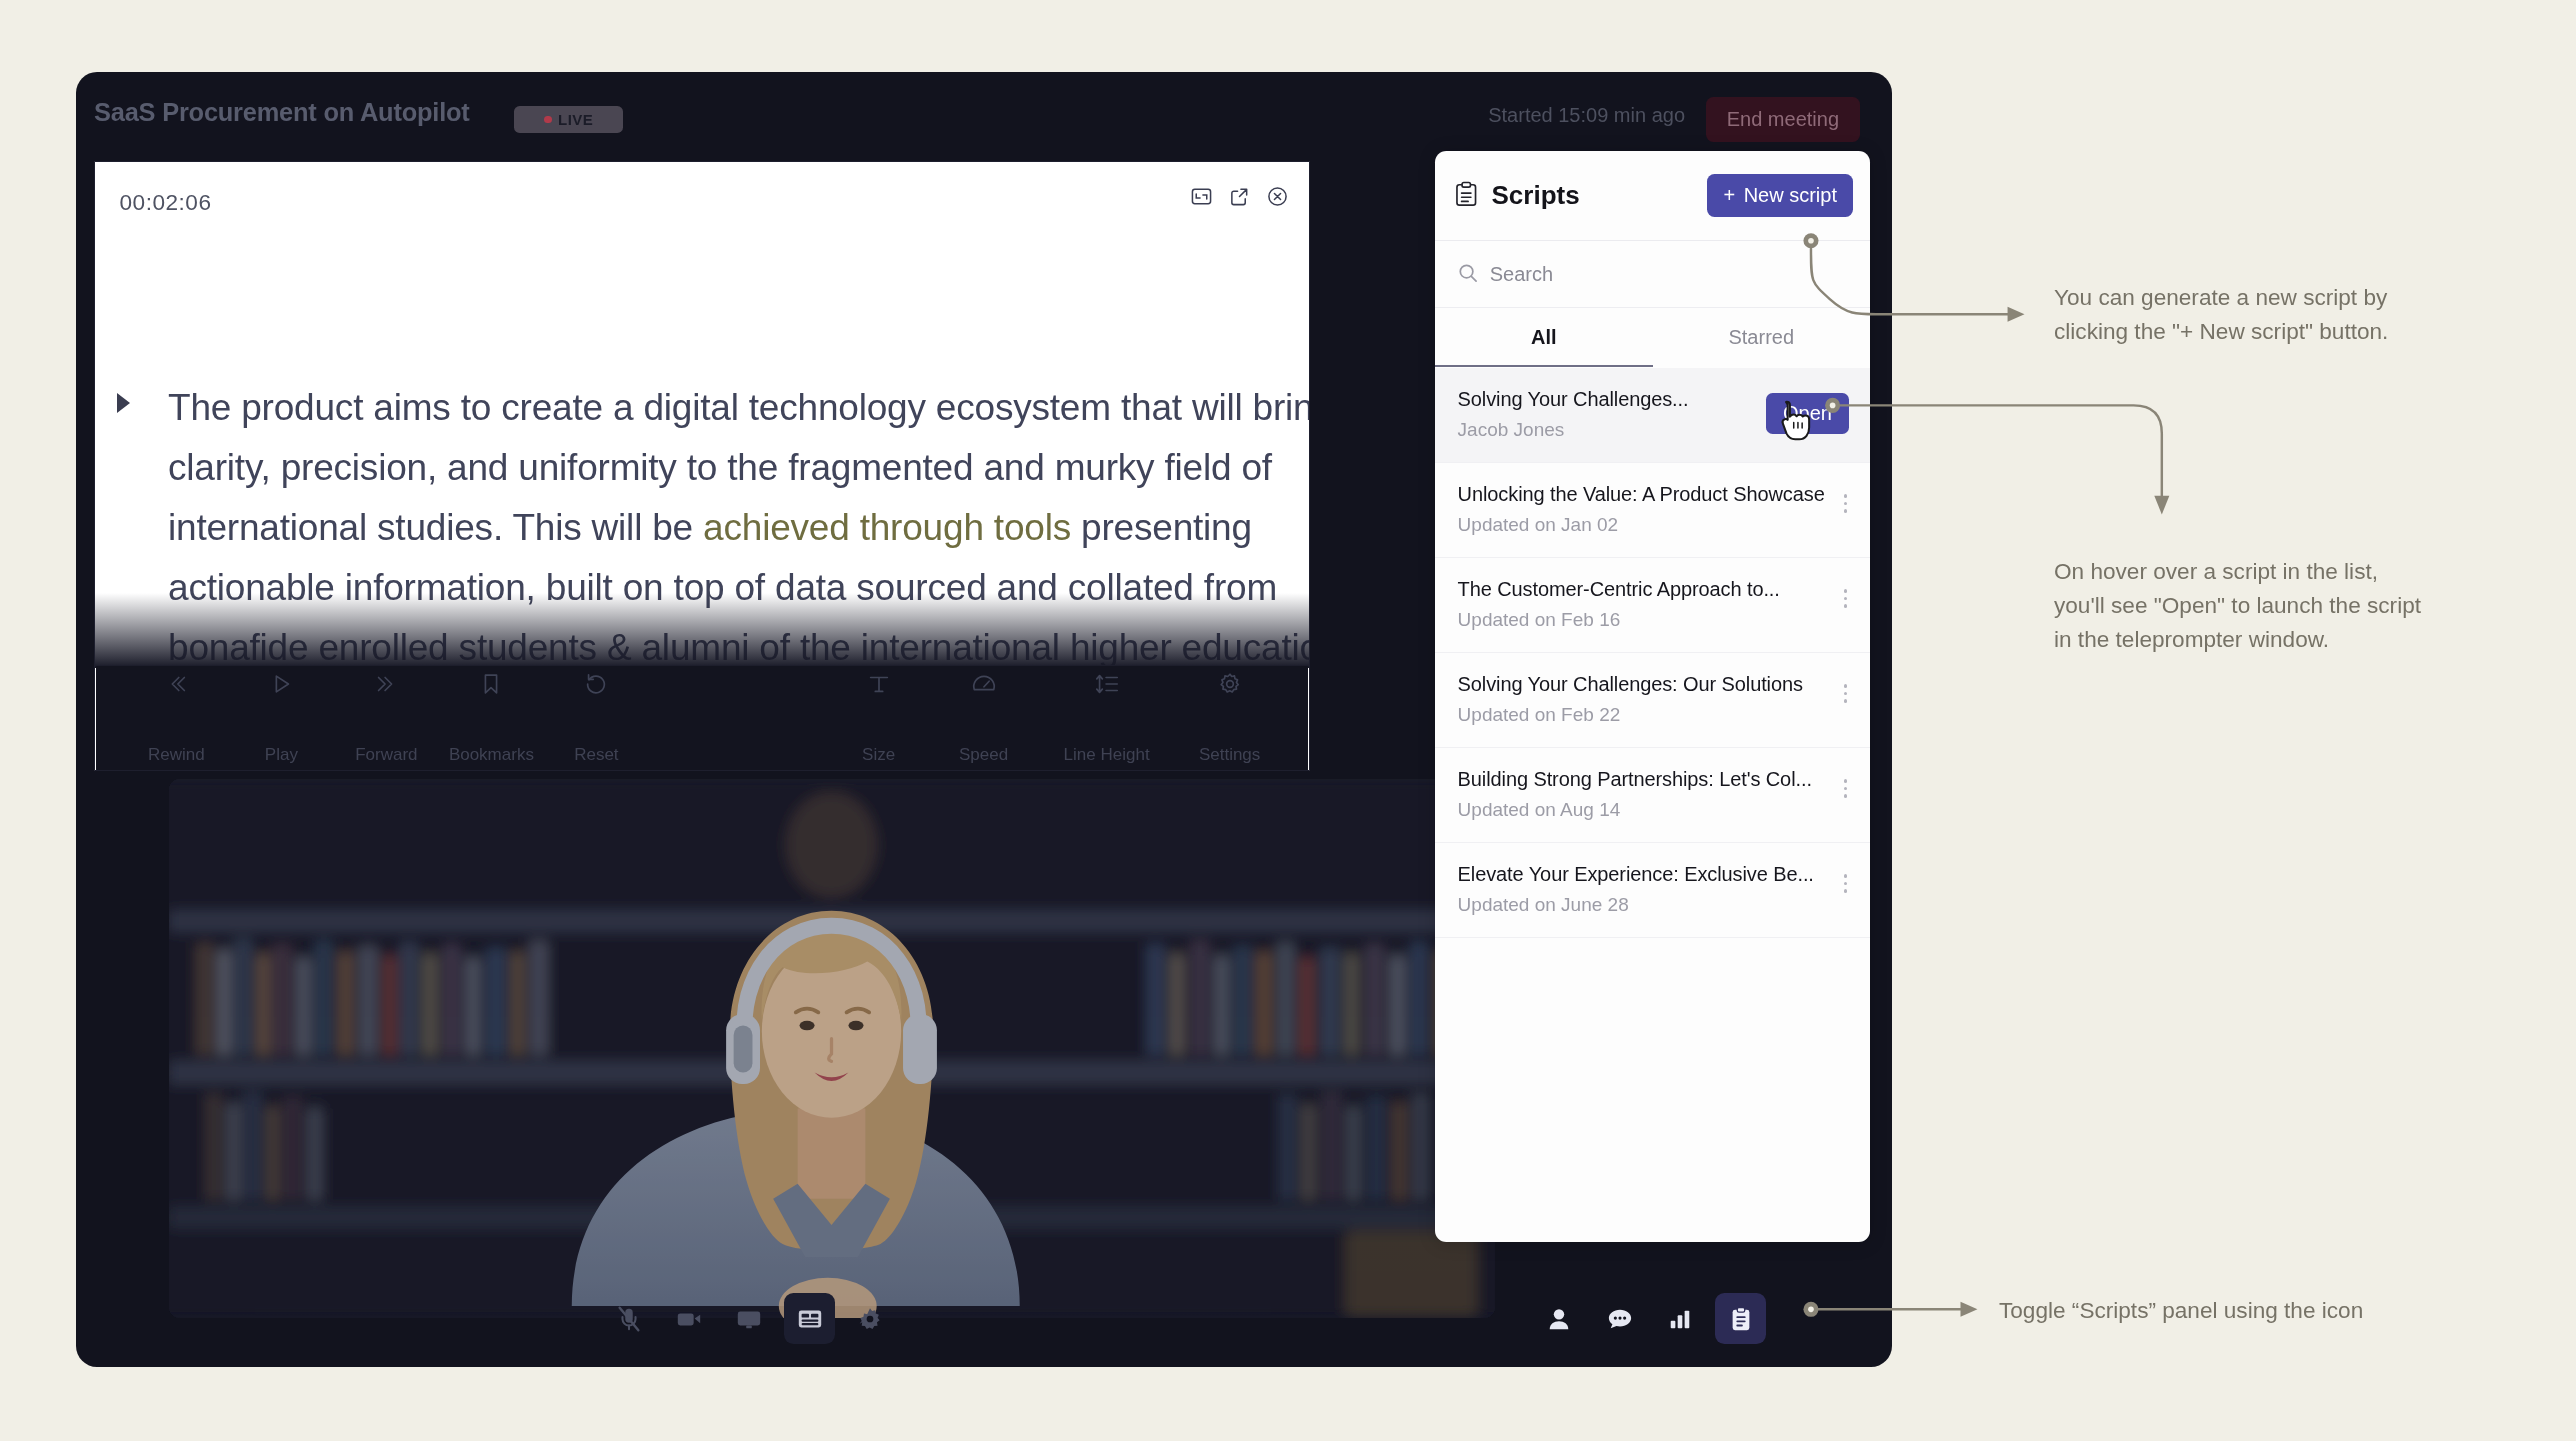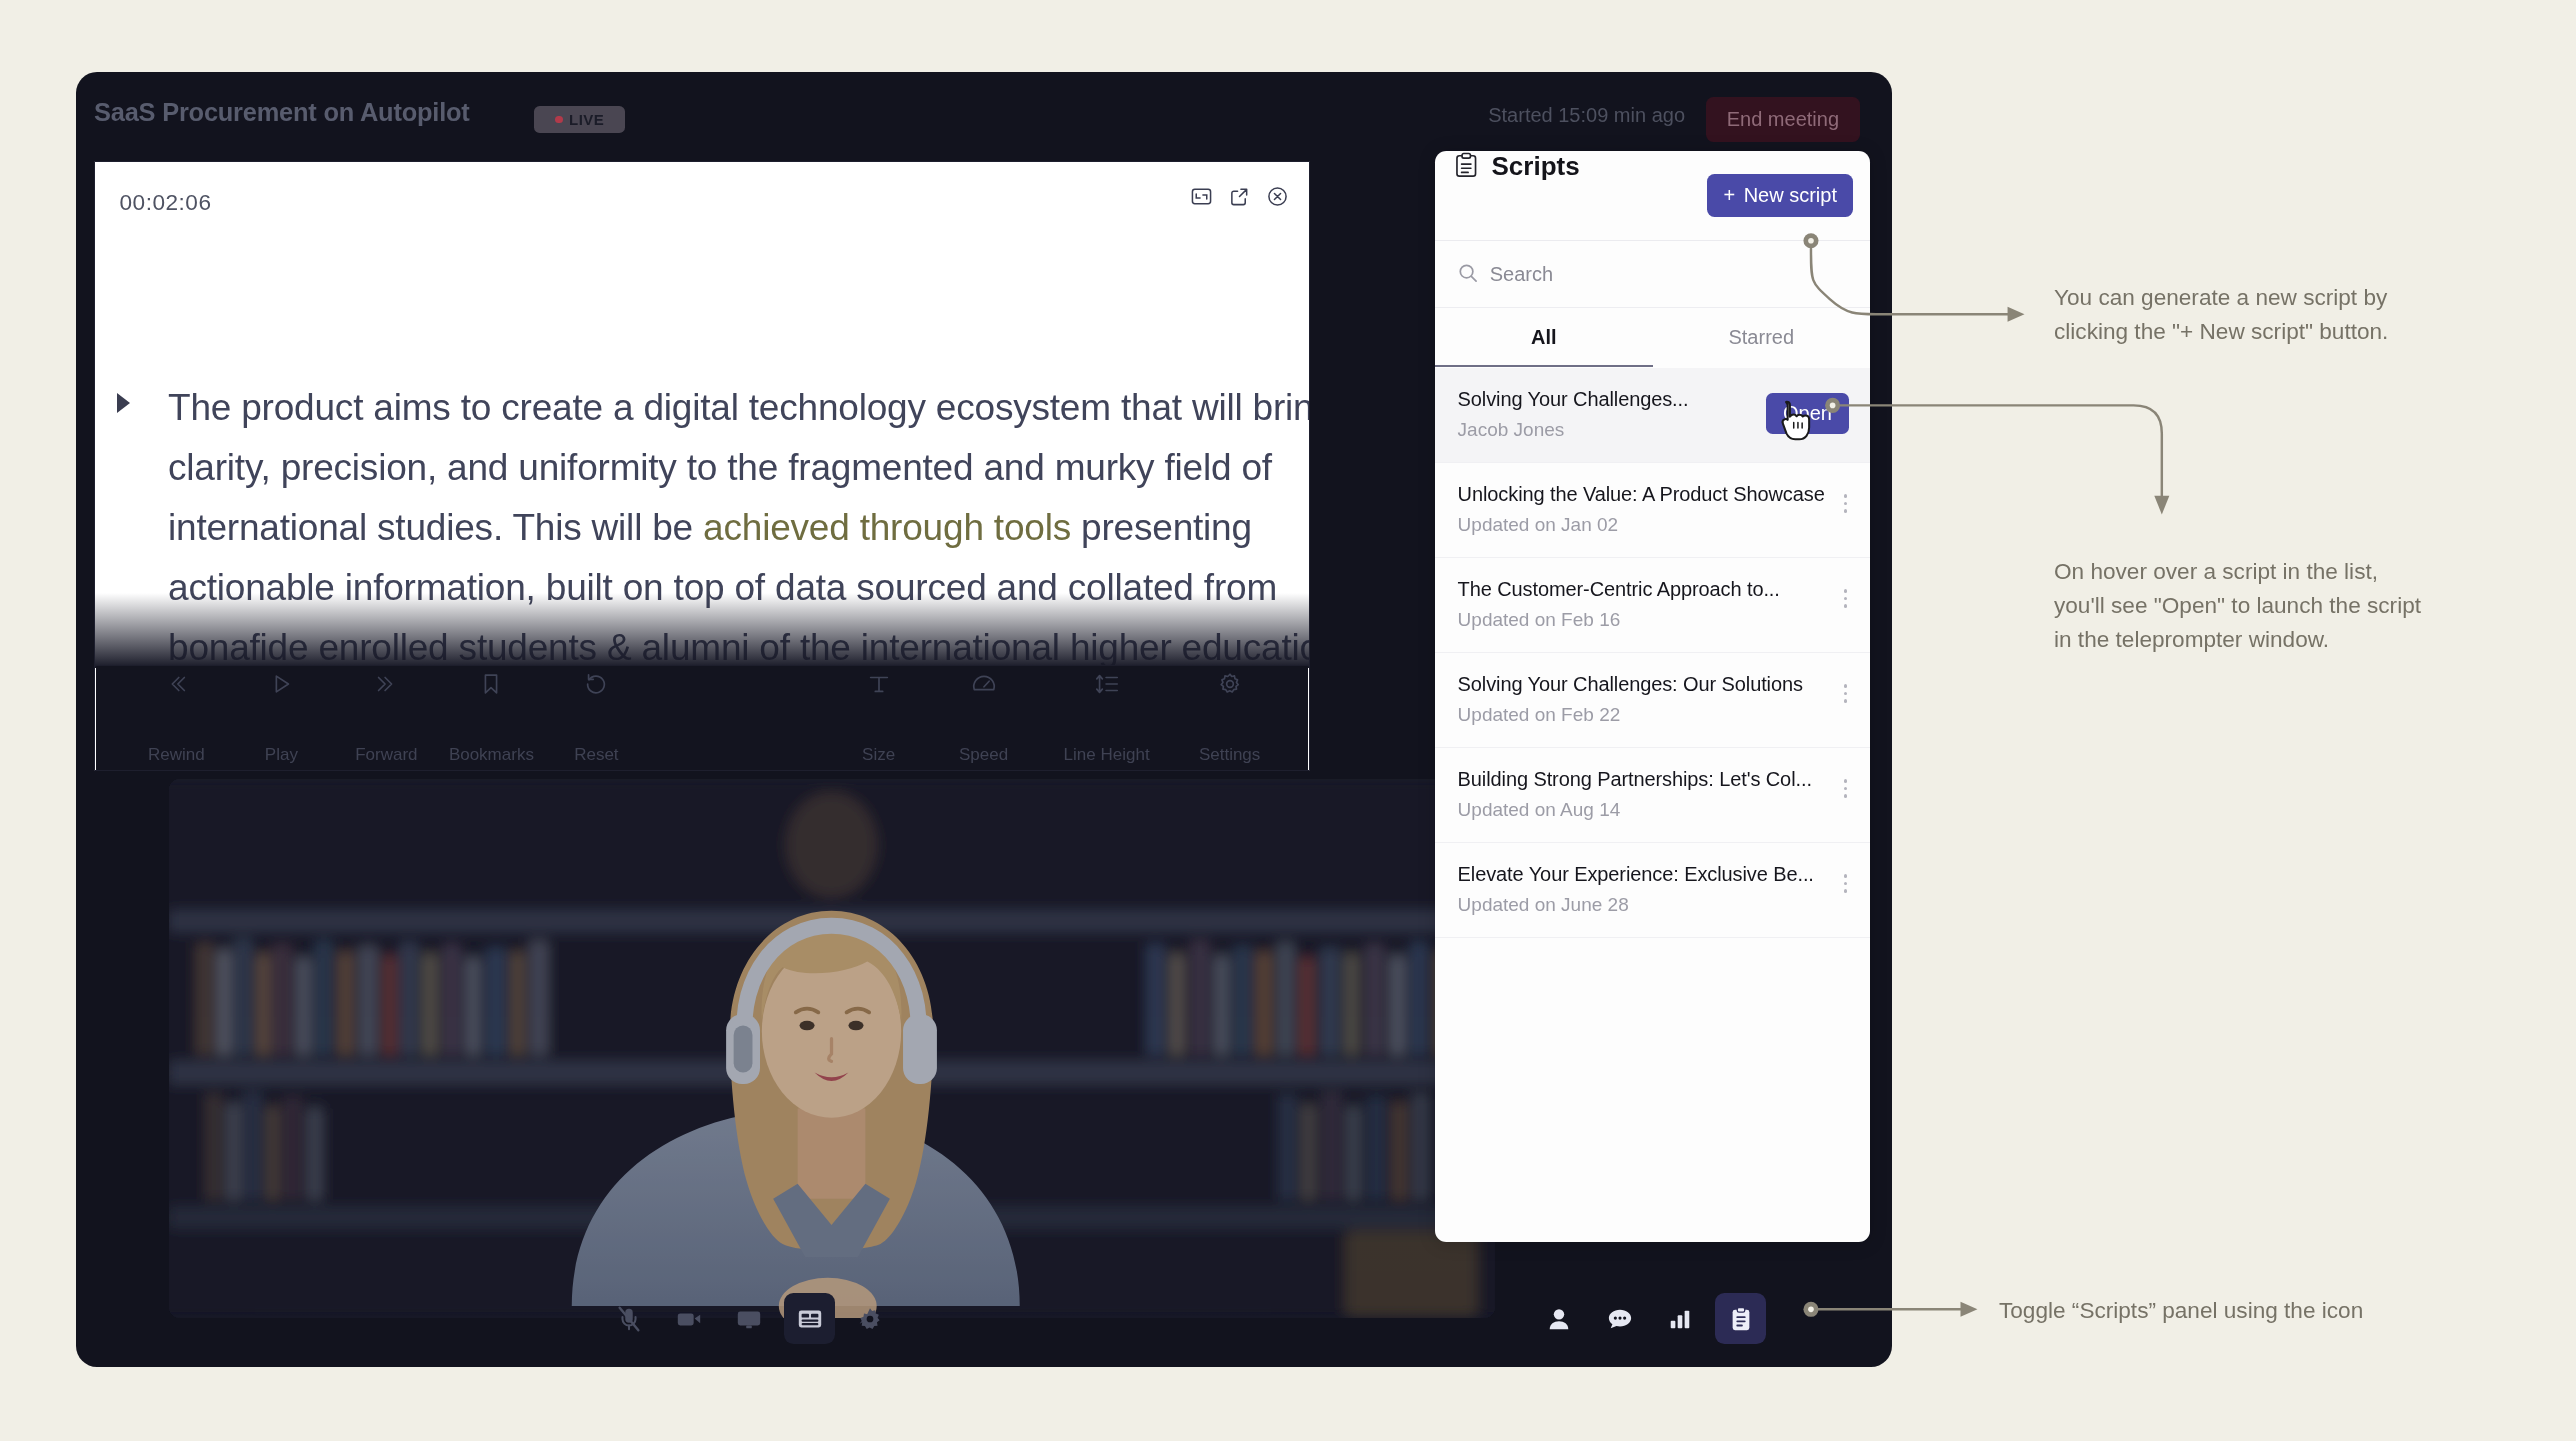--- a/index.html
+++ b/index.html
@@ -24,22 +24,22 @@
   .app-header {
     position: absolute; left: 0; top: 0; width: 100%; height: 83px;
     display: flex; align-items: center;
   }
   .meeting-title {
     position: absolute; left: 18px; top: 26px;
     font-size: 25.4px; font-weight: 700; color: #585C6E;
     letter-spacing: -0.2px;
   }
   .live-badge {
-    position: absolute; left: 458px; top: 34px;
-    height: 27px; padding: 0 21px;
+    position: absolute; left: 438px; top: 34px;
+    height: 27px; padding: 0 30px;
     background: #4A4652; border-radius: 5.6px;
     display: flex; align-items: center; gap: 6.6px;
   }
   .live-dot { width: 7.5px; height: 7.5px; border-radius: 50%; background: #B13A4A; }
   .live-text { font-size: 15px; font-weight: 700; color: #1B1C28; letter-spacing: 0.4px; }
   .started-text {
     position: absolute; right: 207px; top: 32px;
     font-size: 20px; color: #4D505F;
   }
   .end-meeting-btn {
@@ -128,21 +128,21 @@
   .scripts-panel {
     position: absolute; left: 1435px; top: 151px;
     width: 435px; height: 1091px;
     background: #FDFDFD;
     border-radius: 11.3px;
     overflow: hidden;
     box-shadow: 0 1.9px 17px rgba(0,0,0,.18);
   }
   .sp-header {
     position: absolute; left: 0; top: 0; width: 100%; height: 90px;
-    display: flex; align-items: flex-start; padding: 0 19px;
+    display: flex; align-items: center; padding: 0 19px;
     border-bottom: 0.9px solid #EBEBEF;
   }
   .sp-title-wrap { display: flex; align-items: center; gap: 13px; }
   .sp-title { font-size: 26px; font-weight: 700; color: #14141A; }
   .new-script-btn {
     position: absolute; right: 17px; top: 22.6px;
     height: 43px; padding: 0 16px;
     background: #4A4AA8; color: #fff; border: none; border-radius: 7.5px;
     font-size: 20px; font-family: inherit; cursor: pointer;
     display: flex; align-items: center; gap: 8.5px;

